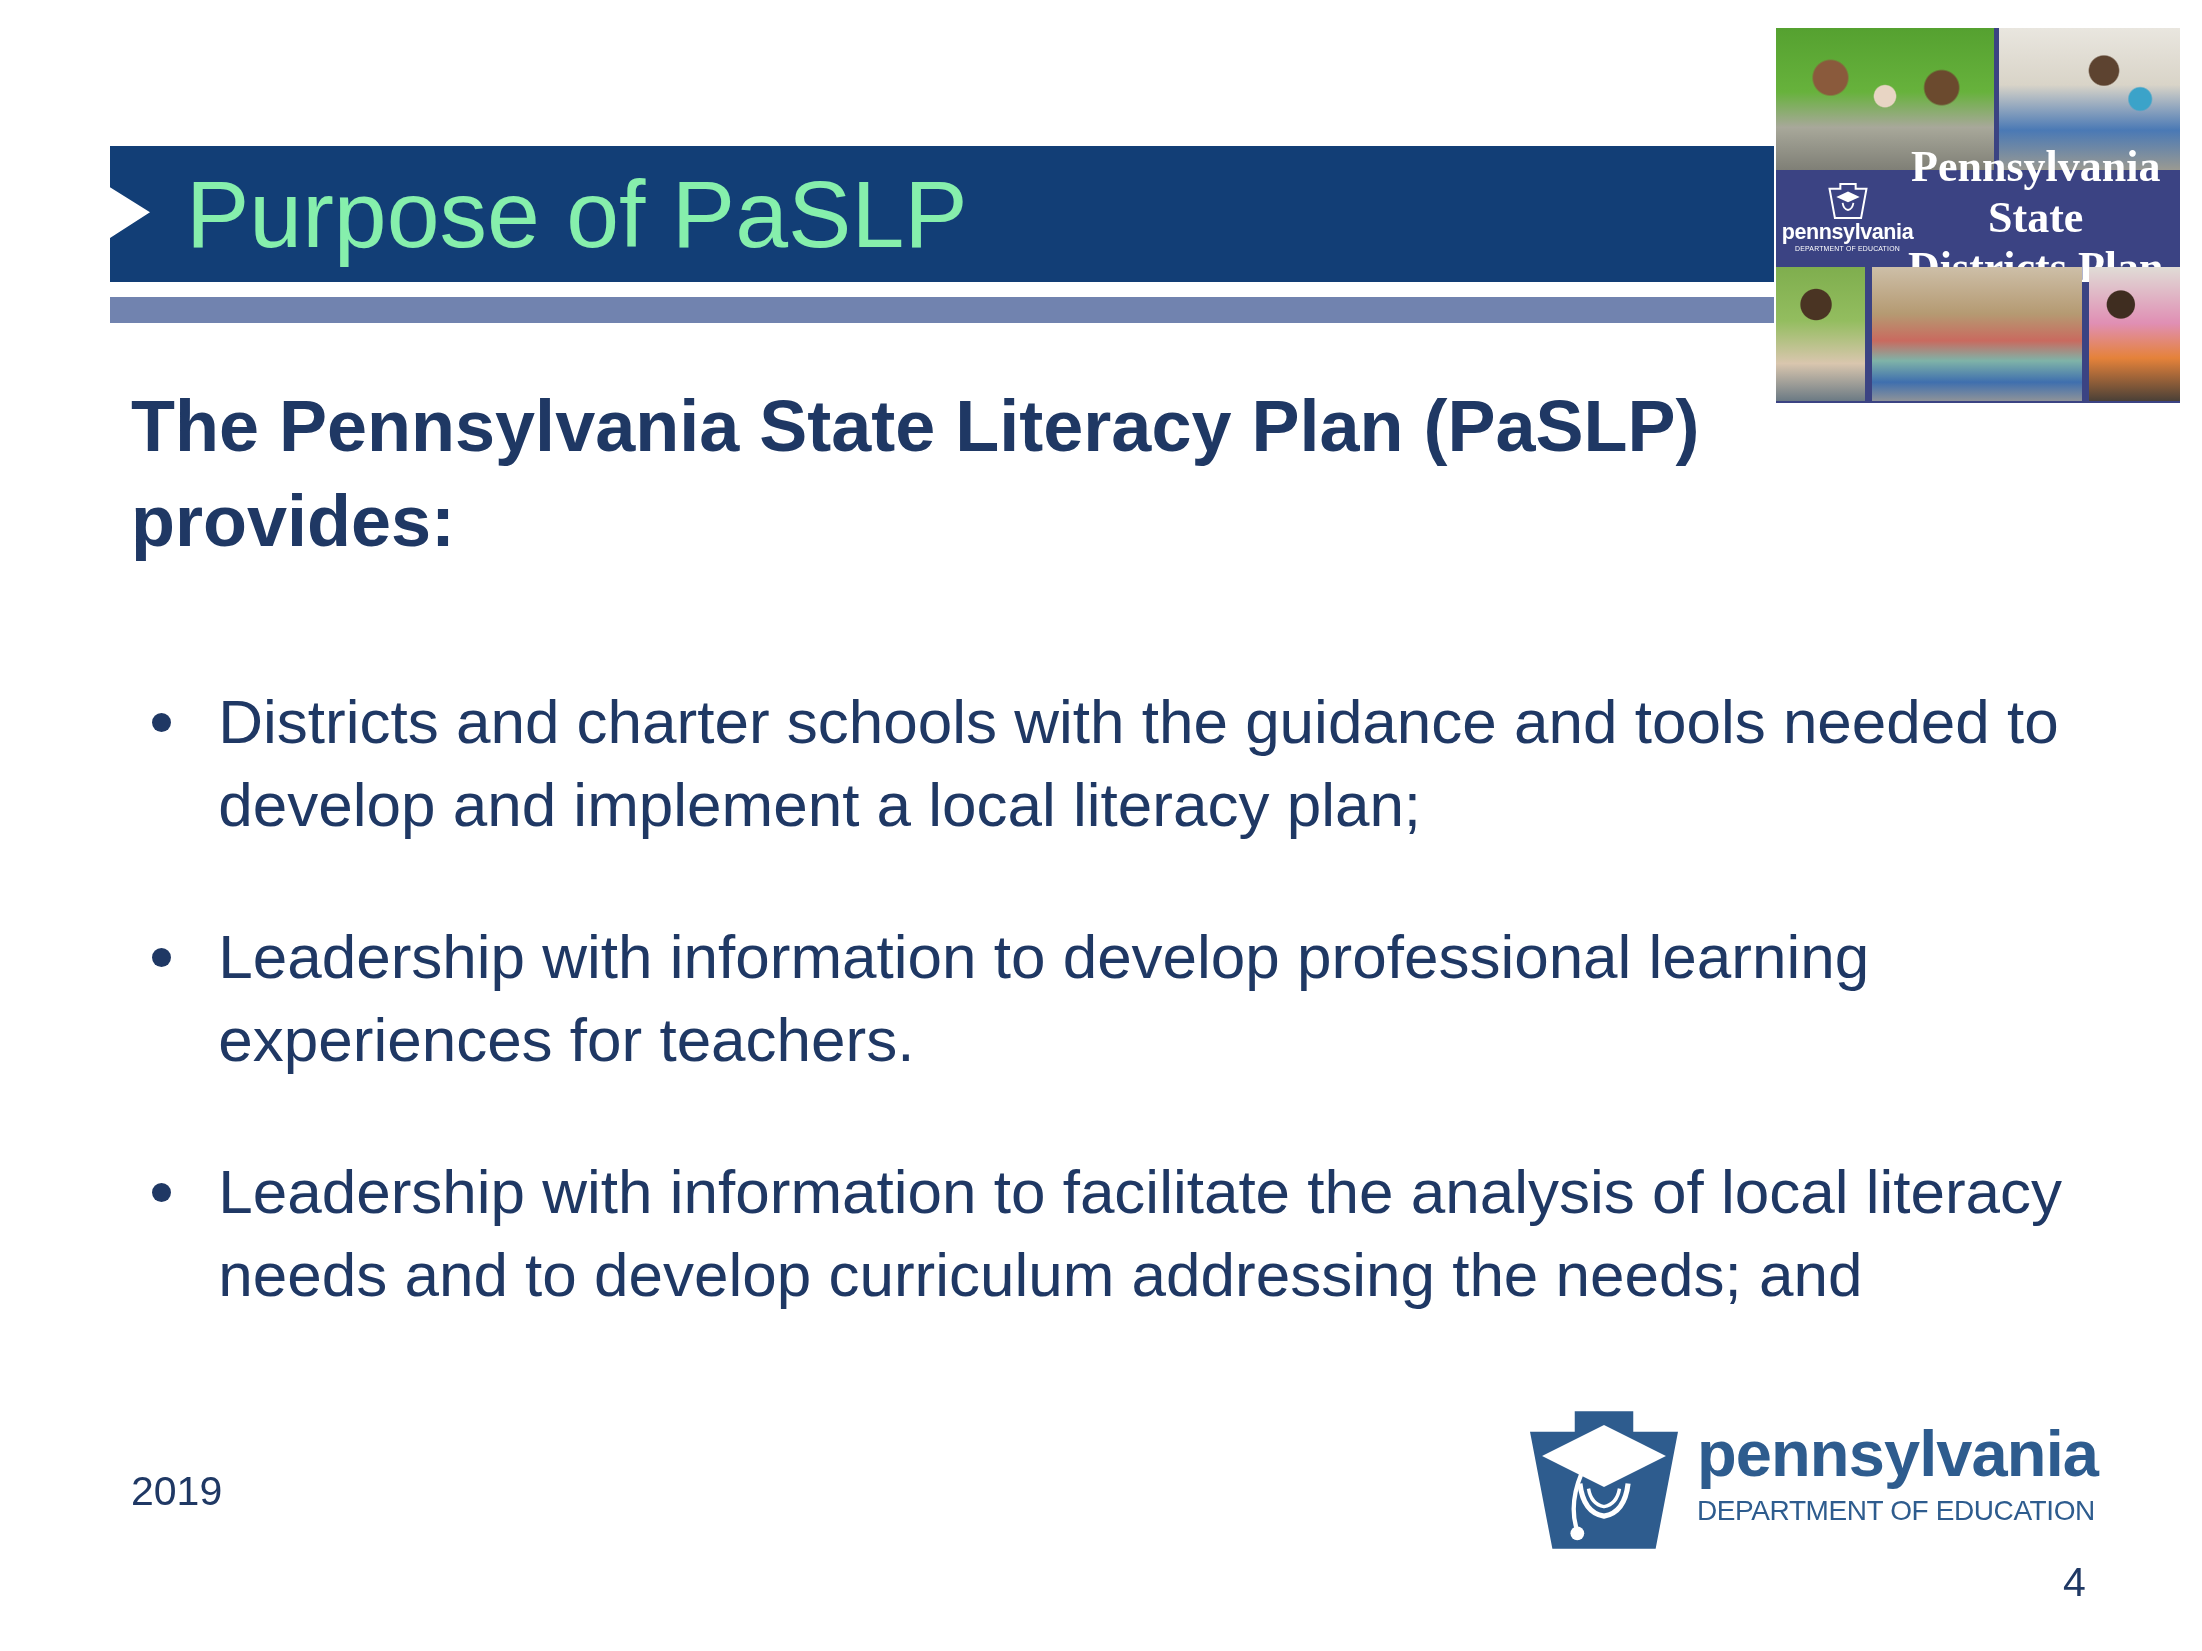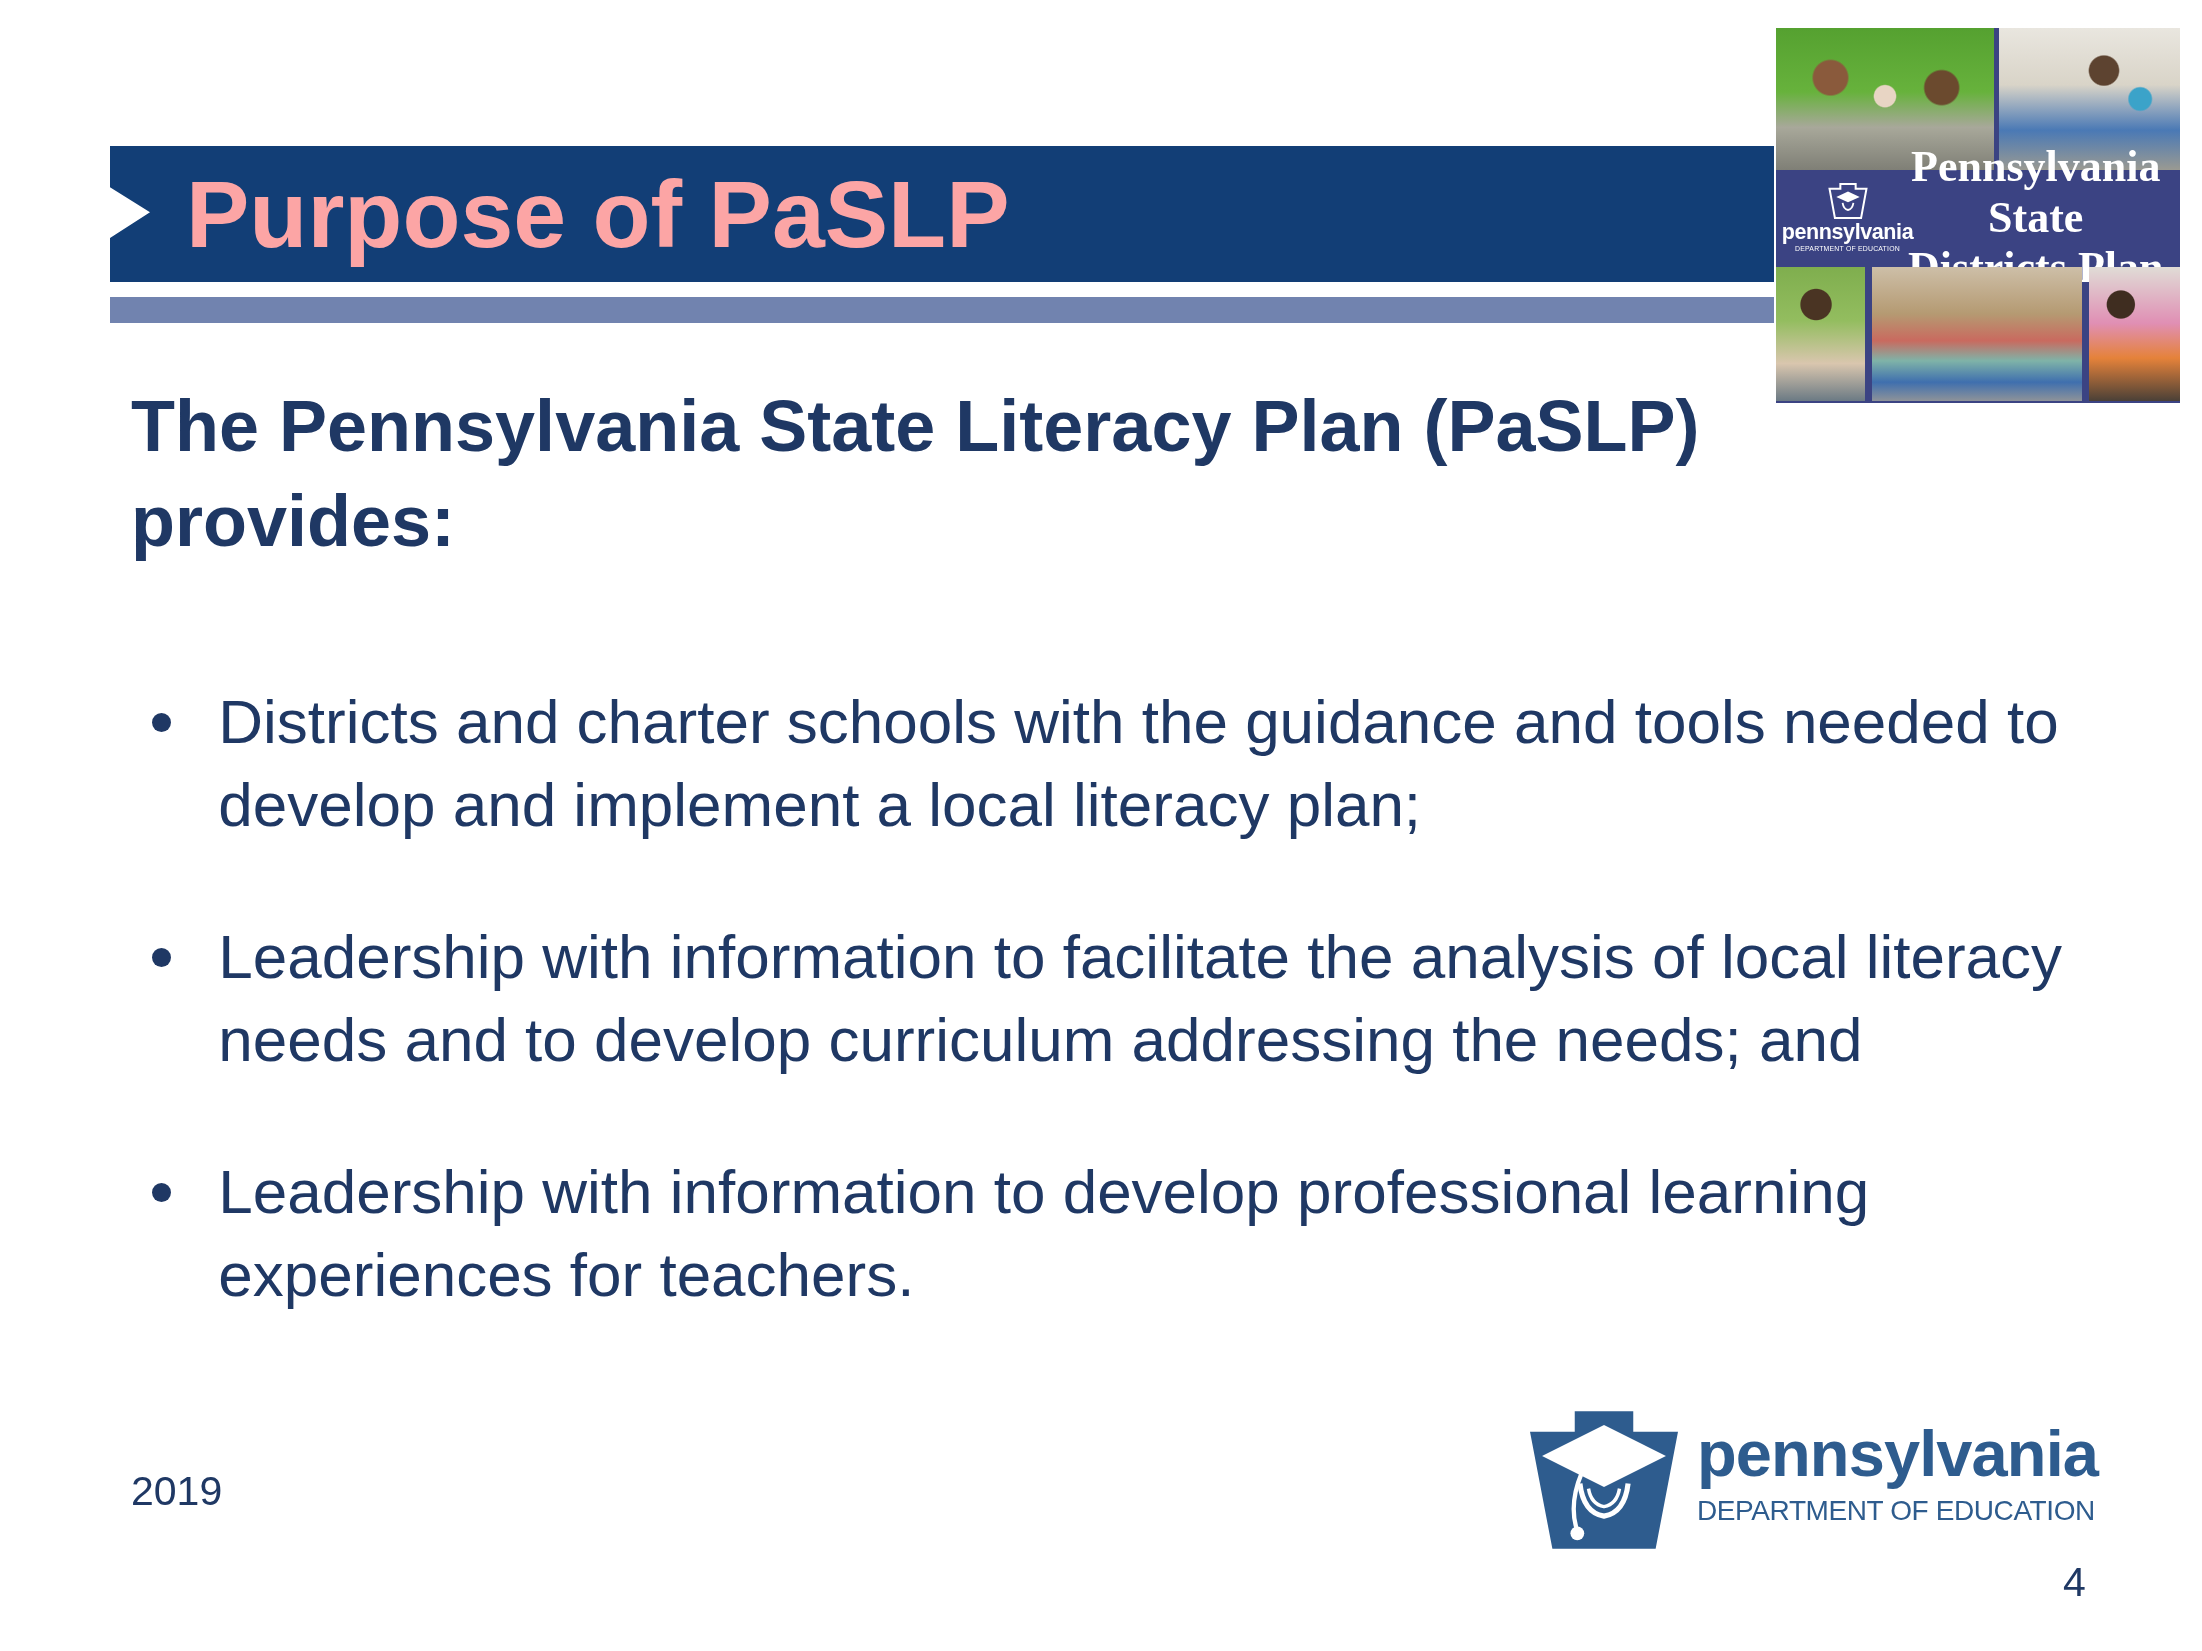--- a/index.html
+++ b/index.html
@@ -12,21 +12,21 @@
   }
 
   
   .banner{
     position:absolute;left:110px;top:146px;width:1664px;height:136px;
     background:#123E76;
     clip-path:polygon(0 0,100% 0,100% 100%,0 100%,0 67.7%,40px 48.7%,0 30.4%);
     display:flex;align-items:center;
   }
   .banner-title{
-    color:#fca5a5;font-size:95px;font-weight:700;
+    color:#86efac;font-size:95px;font-weight:400;
     padding-left:76px;white-space:nowrap;letter-spacing:0;
   }
   .accent-bar{
     position:absolute;left:110px;top:297px;width:1664px;height:26px;
     background:#7183AF;
   }
 
   
   .heading{
     position:absolute;left:131px;top:379px;width:1592px;
@@ -162,25 +162,25 @@
 
   <div class="heading">The Pennsylvania State Literacy Plan (PaSLP) provides:</div>
 
   <div class="bullets">
     <div class="bullet-item">
       <div class="bullet-dot"></div>
       <div class="bullet-text">Districts and charter schools with the guidance and tools needed to develop and implement a local literacy plan;</div>
     </div>
     <div class="bullet-item">
       <div class="bullet-dot"></div>
-      <div class="bullet-text">Leadership with information to facilitate the analysis of local literacy needs and to develop curriculum addressing the needs; and</div>
+      <div class="bullet-text">Leadership with information to develop professional learning experiences for teachers.</div>
     </div>
     <div class="bullet-item">
       <div class="bullet-dot"></div>
-      <div class="bullet-text">Leadership with information to develop professional learning experiences for teachers.</div>
+      <div class="bullet-text">Leadership with information to facilitate the analysis of local literacy needs and to develop curriculum addressing the needs; and</div>
     </div>
   </div>
 
   <div class="pde-logo">
     <svg class="pde-keystone" viewBox="0 0 172 160" xmlns="http://www.w3.org/2000/svg">
       <path d="M52 0 H120 V24 H172 L146 160 H26 L0 24 H52 Z" fill="#2E5C8E"></path>
       <polygon points="86,16 158,52 86,88 14,52" fill="#ffffff"></polygon>
       <circle cx="98" cy="34" r="6" fill="#ffffff"></circle>
       <path d="M98 34 L122 44" stroke="#ffffff" stroke-width="4" fill="none"></path>
       <path d="M60 72 C50 96 48 116 54 136" stroke="#ffffff" stroke-width="5" fill="none"></path>

